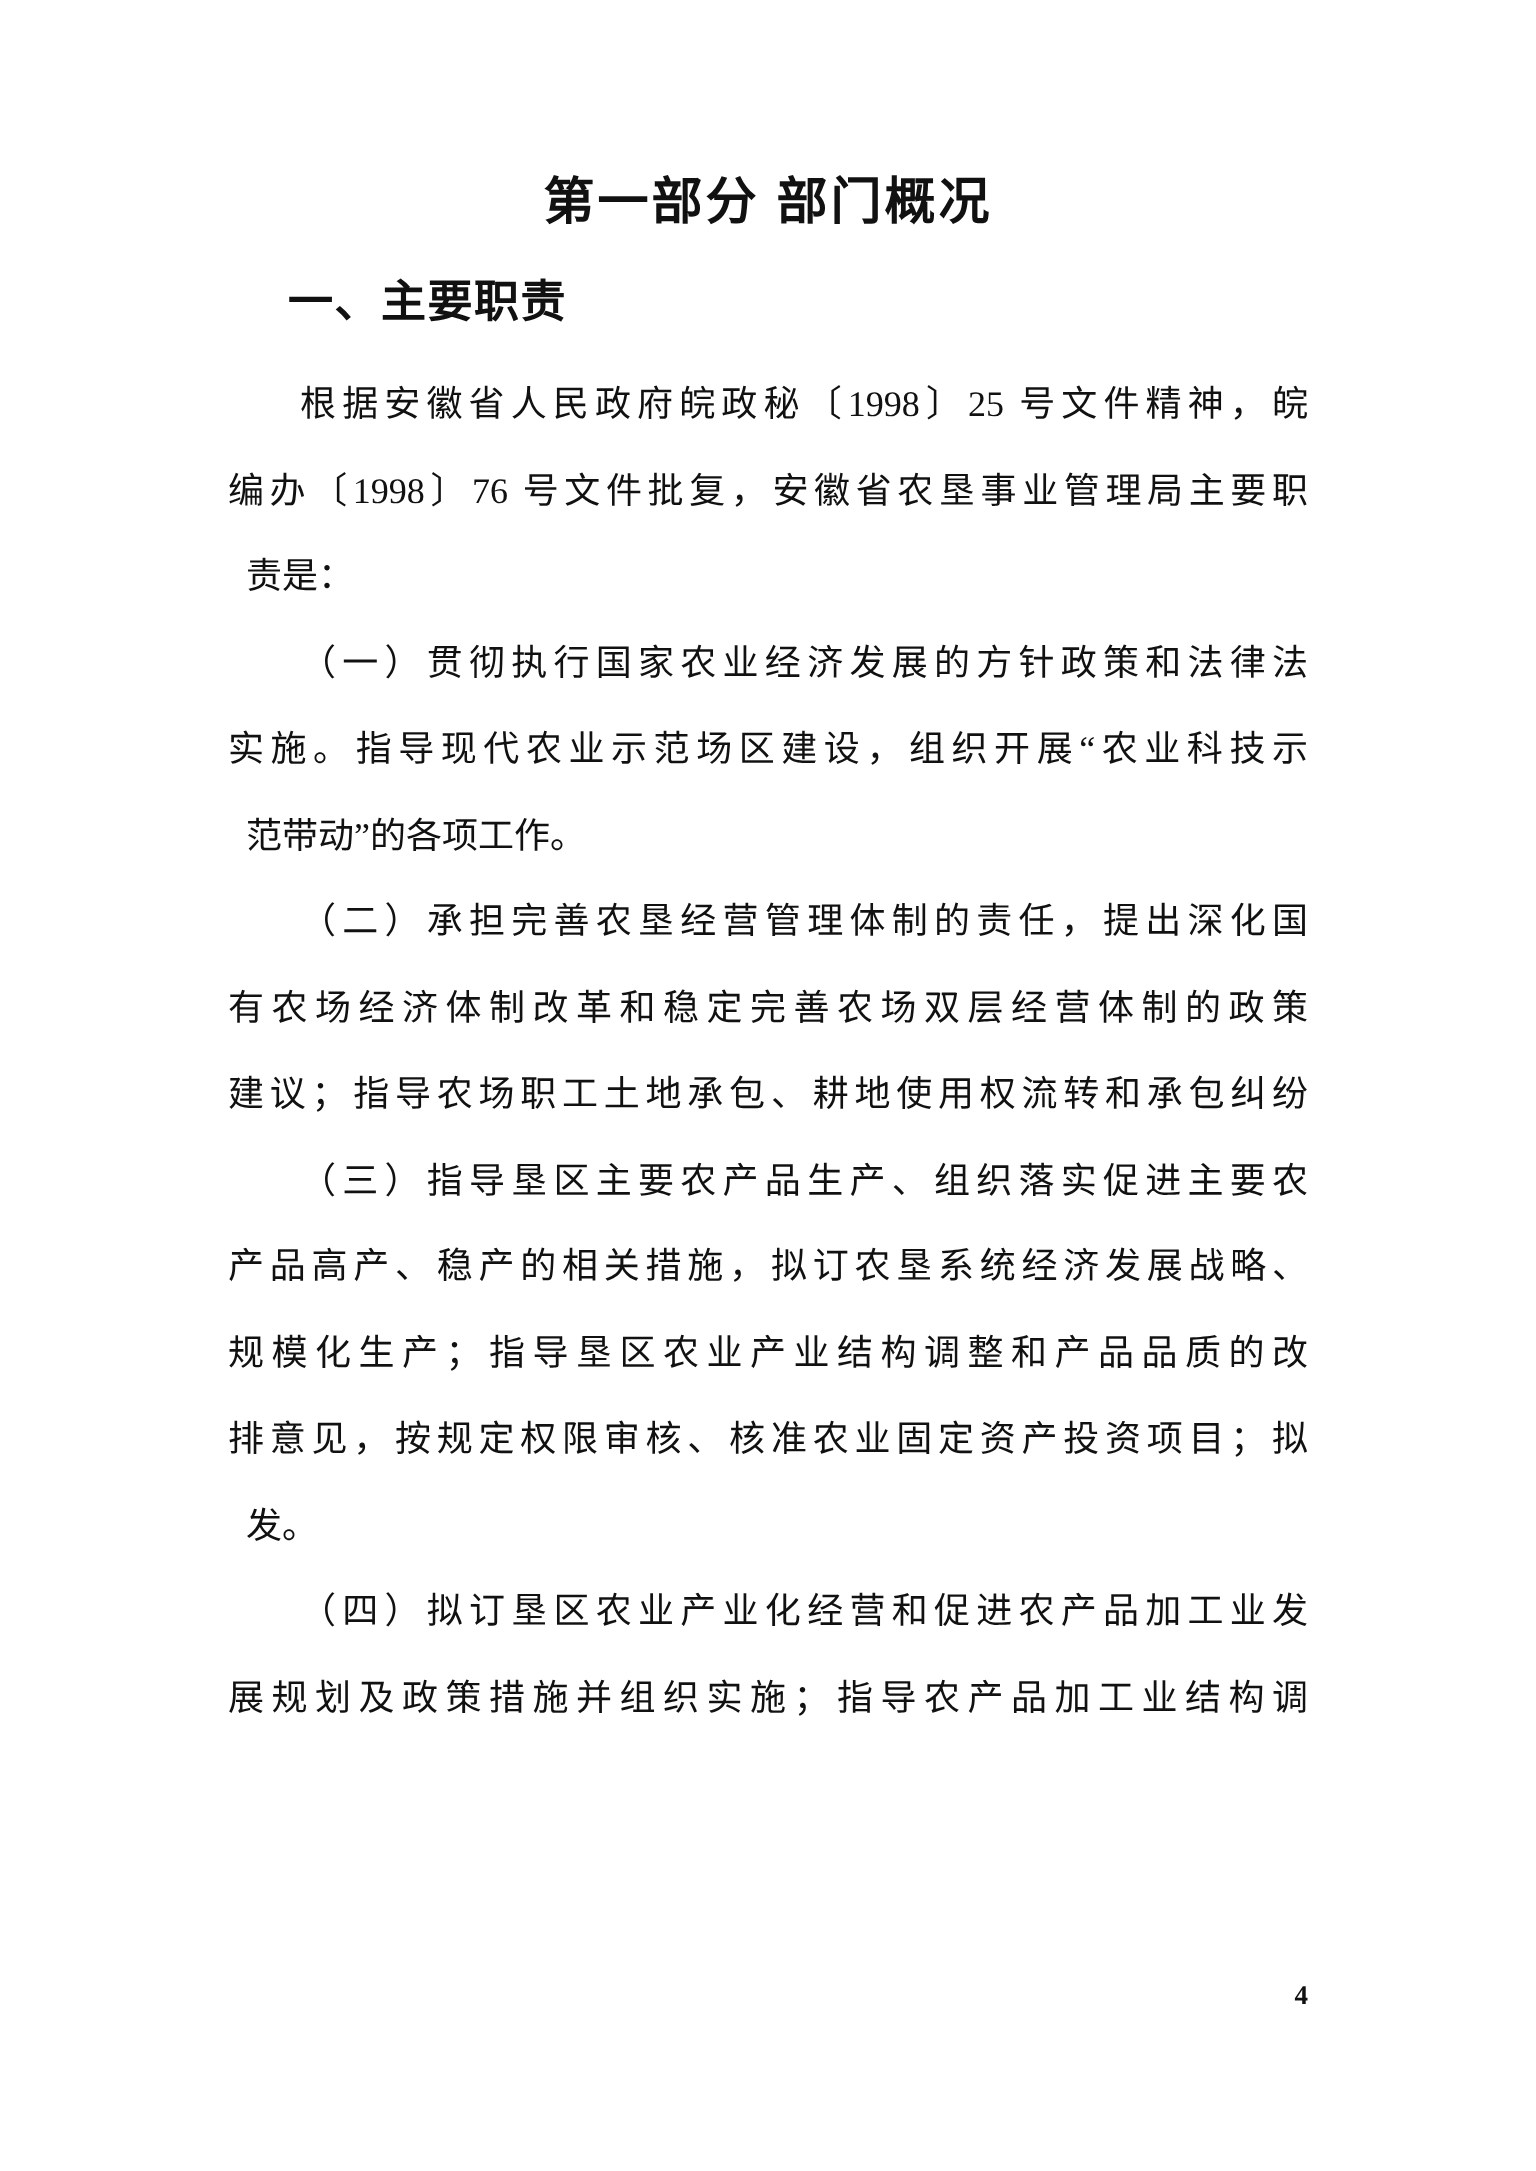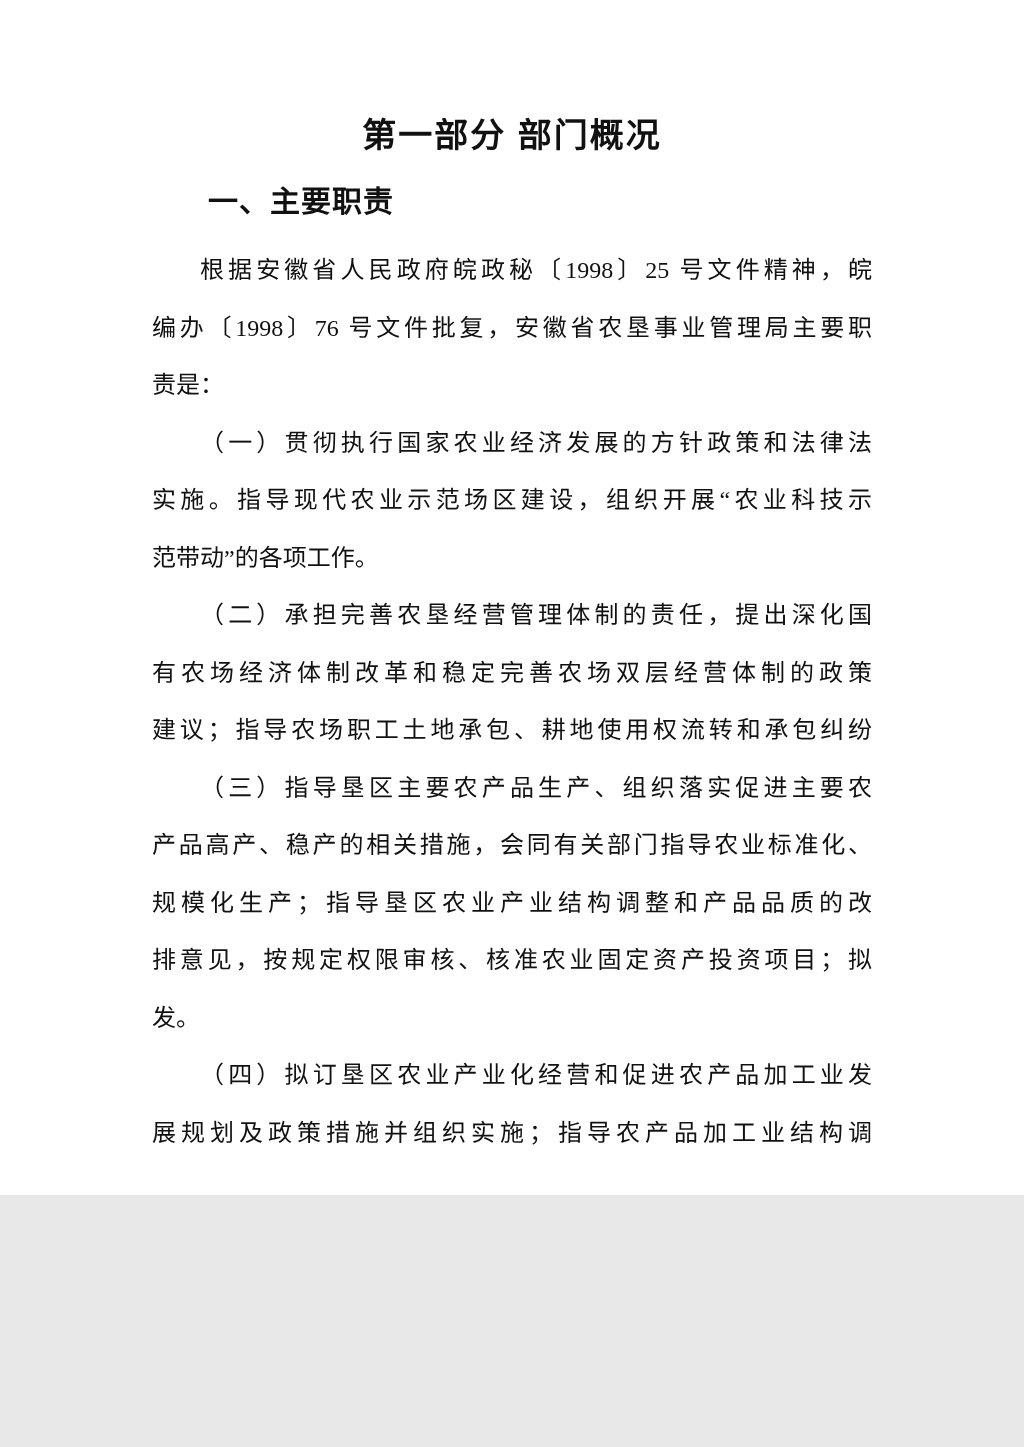--- a/index.html
+++ b/index.html
@@ -3,21 +3,21 @@
 <meta charset="utf-8">
 <style>
   html, body {
     margin: 0;
     padding: 0;
     background: #e8e8e8;
   }
   .page {
     position: relative;
     width: 1024px;
-    height: 1195px;
+    height: 1447px;
     margin: 0 auto;
     background: #ffffff;
     color: #111111;
     font-family: "Liberation Serif", "DejaVu Serif", serif;
     overflow: hidden;
     box-sizing: border-box;
   }
   .content {
     position: absolute;
     left: 152px;
@@ -27,21 +27,21 @@
   .doc-title {
     margin-top: 112px;
     text-align: center;
     font-size: 34px;
     font-weight: bold;
     line-height: 46px;
     letter-spacing: 2px;
     font-family: "Liberation Sans", "DejaVu Sans", sans-serif;
   }
   .section-heading {
-    margin: 24px 0 0 56px;
+    margin: 24px 0 0 40px;
     font-size: 30px;
     font-weight: bold;
     line-height: 40px;
     letter-spacing: 1px;
     font-family: "Liberation Sans", "DejaVu Sans", sans-serif;
   }
   .body-text {
     margin-top: 20px;
     font-size: 24px;
   }
@@ -50,20 +50,21 @@
     line-height: 57.5px;
     white-space: nowrap;
     text-align: justify;
     text-align-last: justify;
   }
   .line.first {
     text-indent: 2em;
   }
   .line.end {
     text-align-last: left;
+    margin-left: 12px;
   }
   .page-number {
     position: absolute;
     right: 152px;
     top: 1320px;
     font-size: 18px;
     font-weight: bold;
     font-family: "Liberation Serif", "DejaVu Serif", serif;
   }
 </style>
@@ -92,21 +93,21 @@
       </div>
 
       <div>
         <div class="line first">（二）承担完善农垦经营管理体制的责任，提出深化国</div>
         <div class="line">有农场经济体制改革和稳定完善农场双层经营体制的政策</div>
         <div class="line">建议；指导农场职工土地承包、耕地使用权流转和承包纠纷</div>
       </div>
 
       <div>
         <div class="line first">（三）指导垦区主要农产品生产、组织落实促进主要农</div>
-        <div class="line">产品高产、稳产的相关措施，会同有关部门指导农业标准化、</div>
+        <div class="line">产品高产、稳产的相关措施，拟订农垦系统经济发展战略、</div>
         <div class="line">规模化生产；指导垦区农业产业结构调整和产品品质的改</div>
         <div class="line">排意见，按规定权限审核、核准农业固定资产投资项目；拟</div>
         <div class="line end">发。</div>
       </div>
 
       <div>
         <div class="line first">（四）拟订垦区农业产业化经营和促进农产品加工业发</div>
         <div class="line">展规划及政策措施并组织实施；指导农产品加工业结构调</div>
       </div>
 

